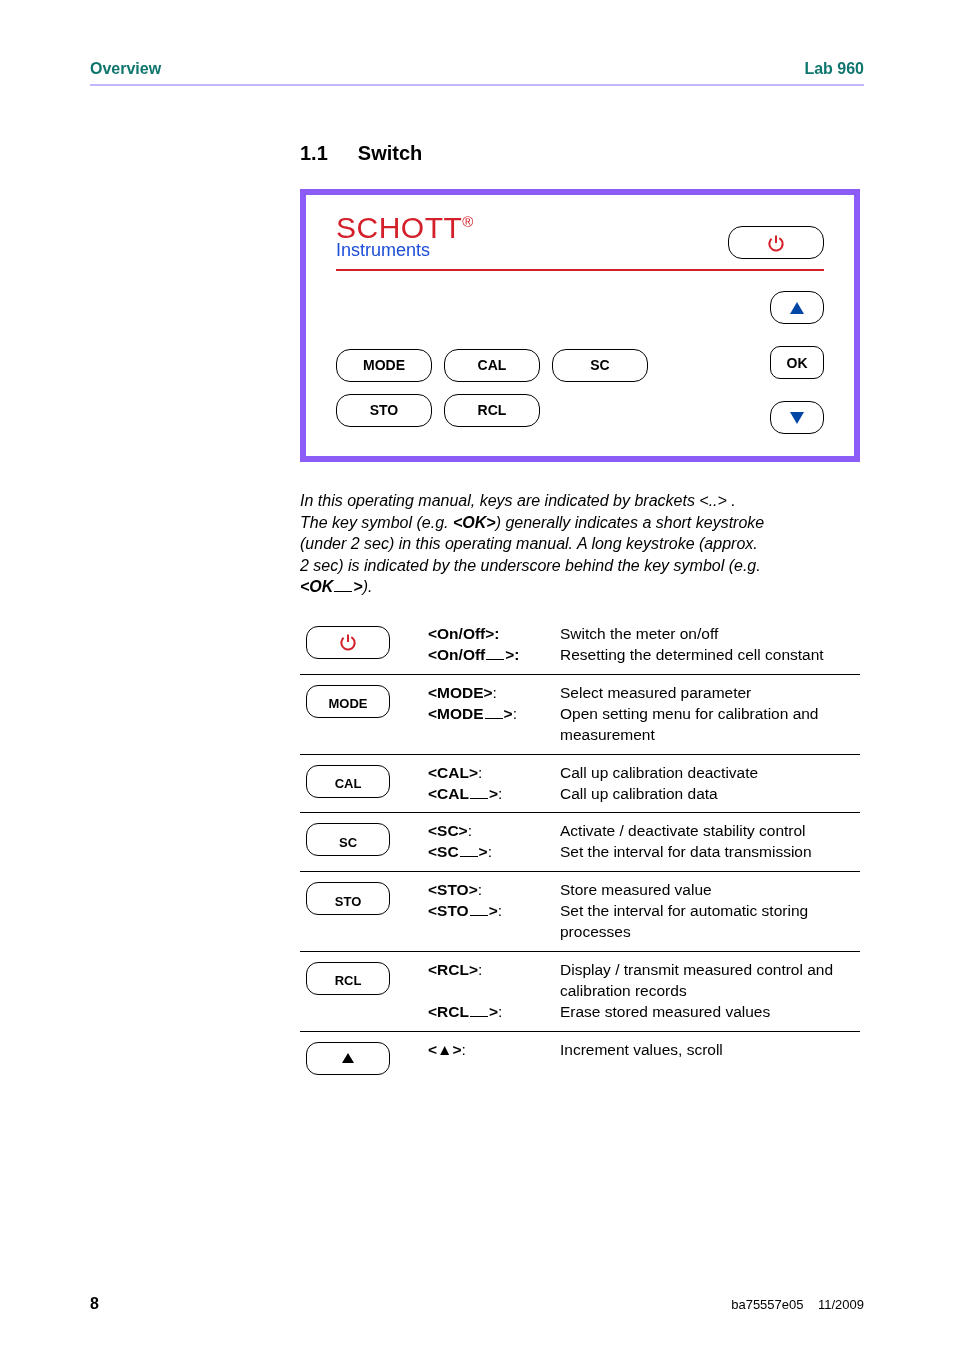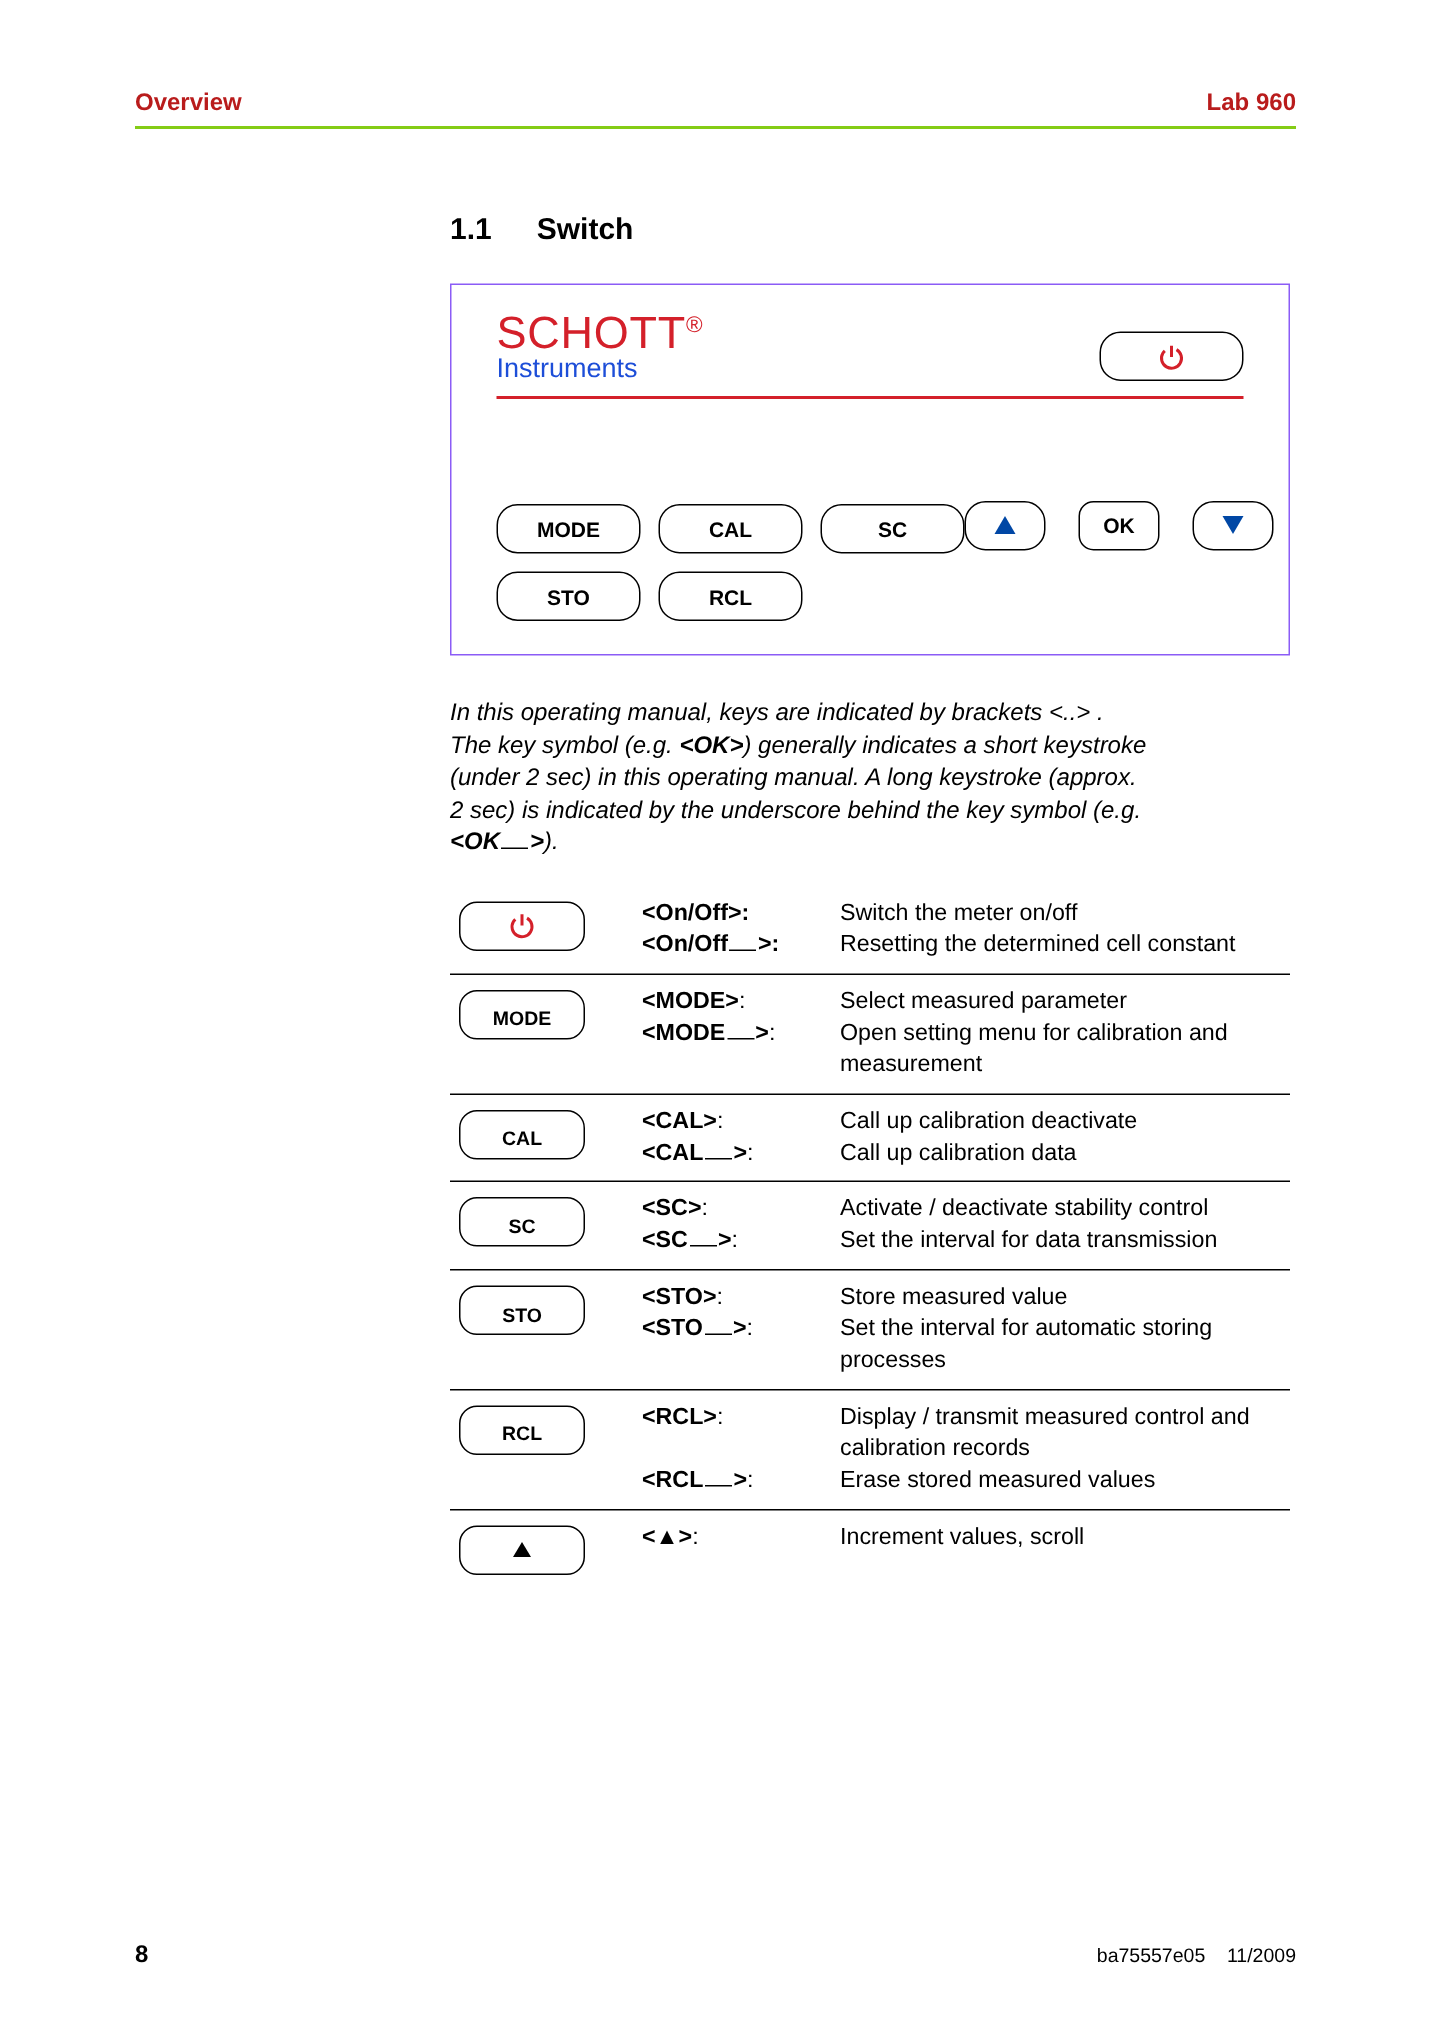--- a/index.html
+++ b/index.html
@@ -15,37 +15,37 @@
     height: 1351px;
     position: relative;
     box-sizing: border-box;
     padding: 60px 90px 40px 90px;
   }
   .header-row {
     display: flex;
     justify-content: space-between;
     font-weight: bold;
     font-size: 16px;
-    color: #b91c1c;
+    color: #0f766e;
     padding-bottom: 6px;
-    border-bottom: 2px solid #84cc16;
+    border-bottom: 2px solid #c4b5fd;
   }
   .section-num-title {
     display: flex;
     gap: 30px;
     font-weight: bold;
     font-size: 20px;
     margin-top: 56px;
     margin-left: 210px;
   }
   .keypad-frame {
     margin-top: 24px;
     margin-left: 210px;
     width: 560px;
-    border: 1px solid #8b5cf6;
+    border: 6px solid #8b5cf6;
     padding: 18px 30px 22px 30px;
     box-sizing: border-box;
   }
   .brand-row {
     display: flex;
     justify-content: space-between;
     align-items: flex-end;
   }
   .brand-text {
     line-height: 1.0;
@@ -96,21 +96,21 @@
     flex-direction: column;
     gap: 12px;
     margin-top: 50px;
   }
   .left-row {
     display: flex;
     gap: 12px;
   }
   .right-buttons {
     display: flex;
-    flex-direction: row;
+    flex-direction: column;
     gap: 22px;
     align-items: center;
   }
   .key-arrow { width: 54px; height: 33px; border-radius: 14px; }
   .key-ok { width: 54px; height: 33px; border-radius: 10px; }
   .paragraph {
     margin-top: 28px;
     margin-left: 210px;
     width: 560px;
     font-size: 16px;

